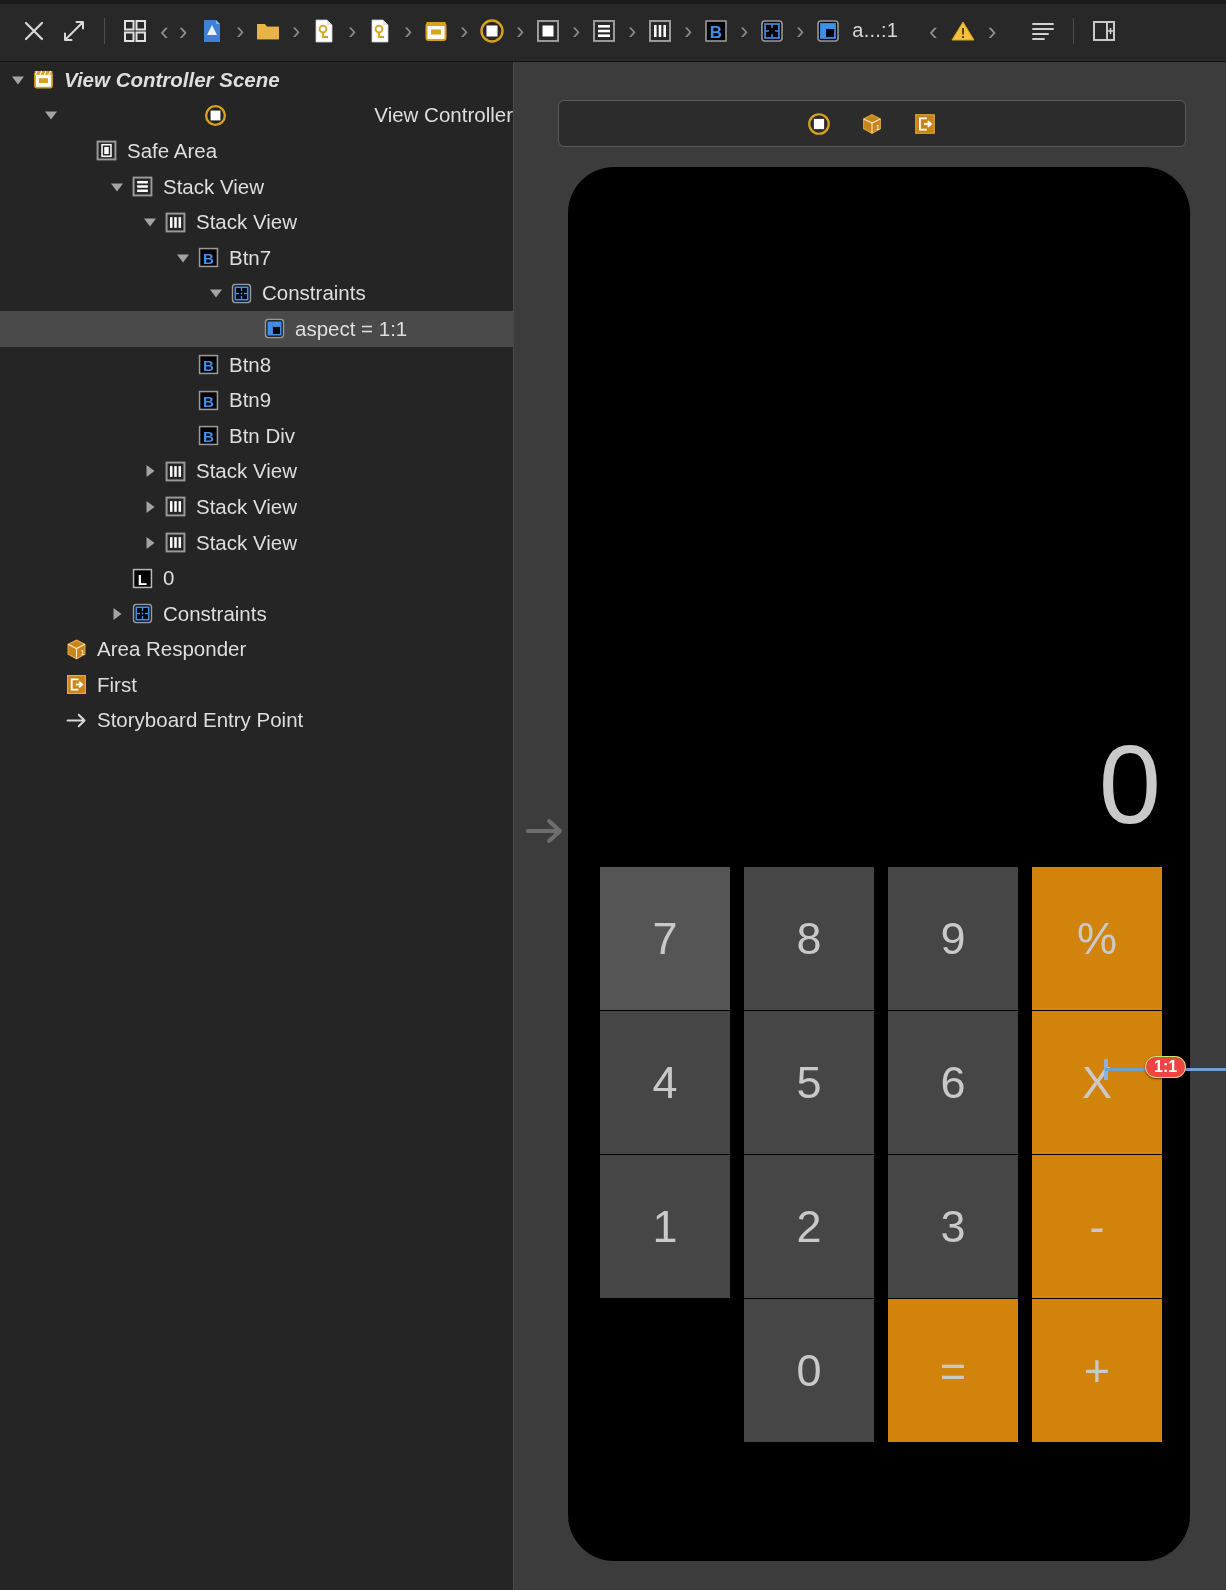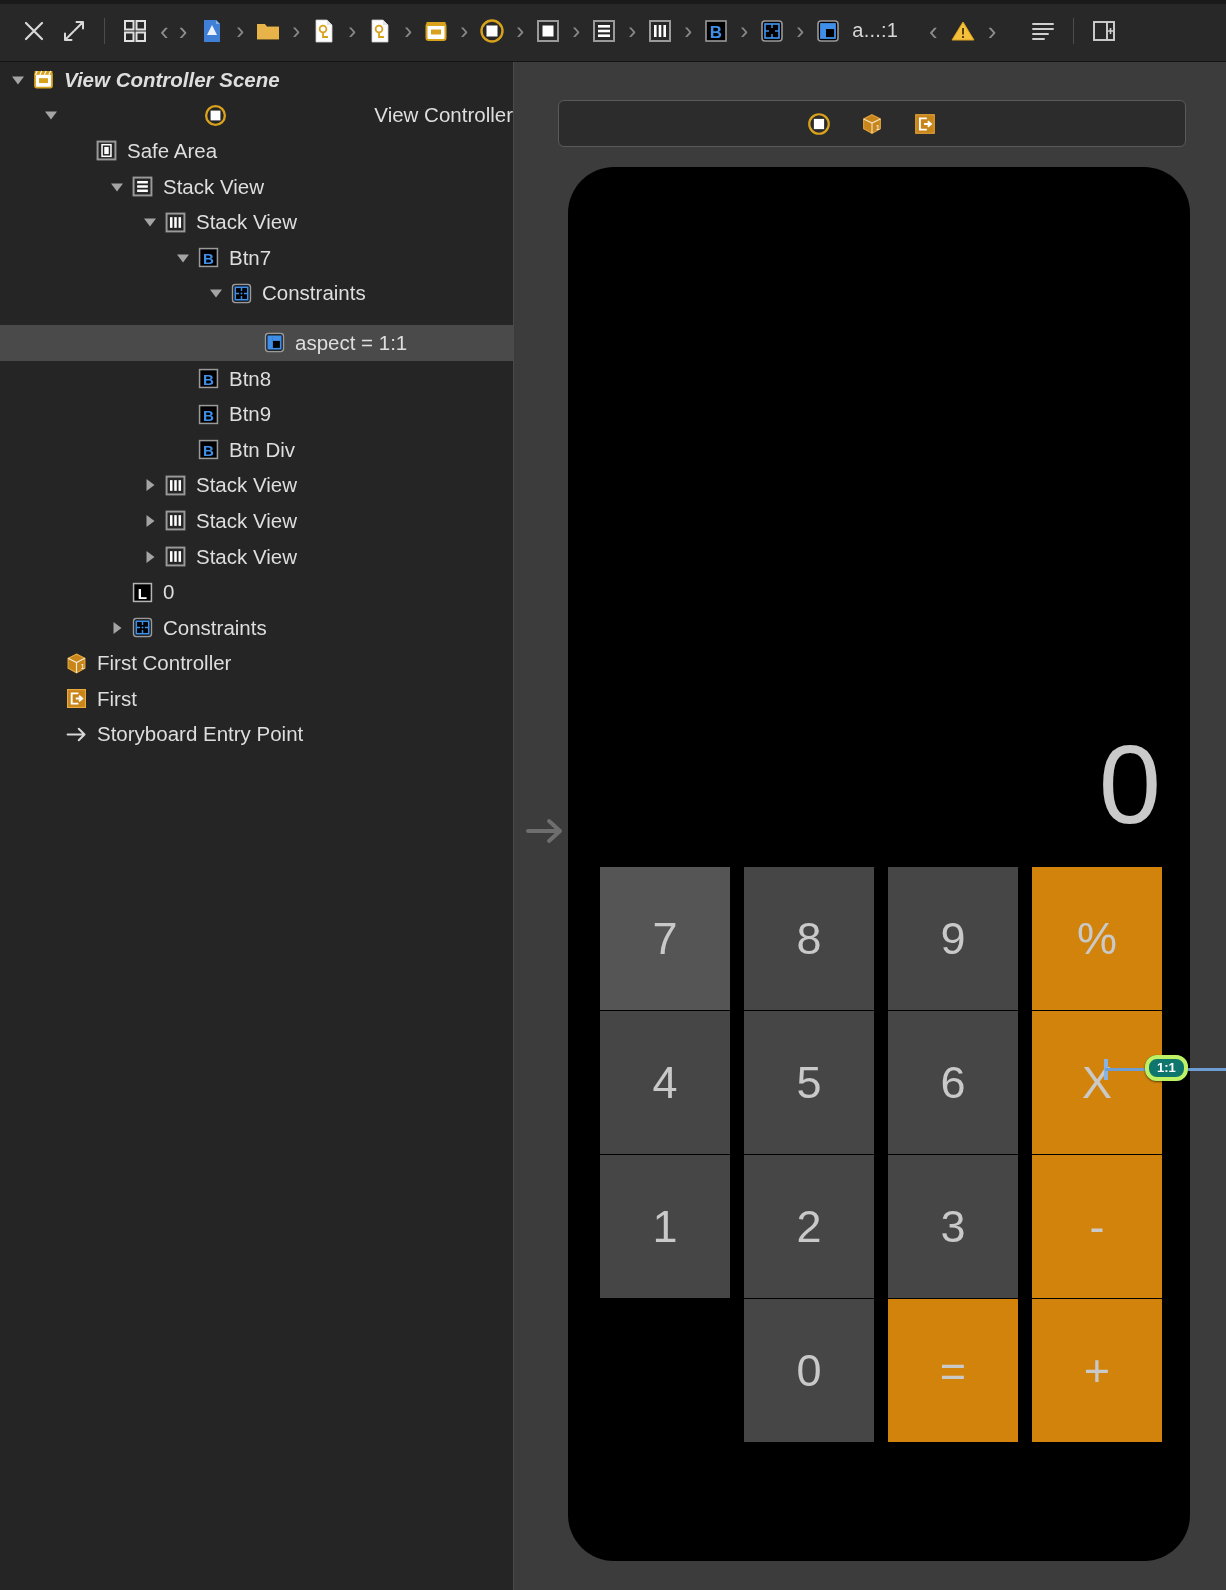--- a/index.html
+++ b/index.html
@@ -113,25 +113,25 @@
   .key{
     position:absolute; top:0; width:130px; height:143px;
     display:flex; align-items:center; justify-content:center;
     color:#c9c9c9; font-size:45px; font-weight:400;
   }
   .key.num{ background:#464646; }
   .key.num-light{ background:#555555; }
   .key.op{ background:#d2830b; }
   .key.ac{ background:#8c8c8c; }
   .cpill{
-    background:#0f766e;
-    border:4px solid #bef264;
+    background:#ef4444;
+    border:1px solid #bef264;
     border-radius:12px;
     padding:1px 8px 2px;
-    color:#ffffff; font-size:13px; font-weight:bold;
+    color:#ffffff; font-size:16px; font-weight:bold;
     box-shadow:0 1px 2px rgba(0,0,0,.55);
     line-height:1.1;
   }
 
   
   #ch-line{ position:absolute; left:591px; top:1006px; width:128px; height:3px; background:#6f9ed4; z-index:25;}
   #ch-cap-l{ position:absolute; left:590px; top:997px; width:4px; height:21px; background:#8ab4e0; z-index:25;}
   #ch-pill{ position:absolute; left:631px; top:996px; z-index:31; }
 </style>
 </head>
@@ -405,21 +405,21 @@
         <span style="display: flex; flex: 0 0 auto;">
           <svg class="ico" viewBox="0 0 28 28" width="25" height="25">
             <rect x="4" y="4" width="20" height="20" rx="3" fill="#000" stroke="#9a9a9a" stroke-width="1.7"></rect>
             <rect x="7" y="7" width="14" height="14" fill="none" stroke="#3f8fe8" stroke-width="1.8"></rect>
             <path d="M14 7 v4.3 M14 16.7 v4.3 M7 14 h4.3 M16.7 14 h4.3" stroke="#3f8fe8" stroke-width="1.6"></path>
             <circle cx="14" cy="14" r="1.1" fill="#3f8fe8"></circle>
           </svg>
         </span>
         <span class="label">Constraints</span>
       </div>
-      <div class="row selected" style="padding-left: 239px; margin-top: 14px;">
+      <div class="row selected" style="padding-left: 239px;">
         <span class="spacer-disc"></span>
         <span style="display: flex; flex: 0 0 auto;">
           <svg class="ico" viewBox="0 0 28 28" width="25" height="25">
             <rect x="4" y="4" width="20" height="20" rx="3" fill="#000" stroke="#9a9a9a" stroke-width="1.7"></rect>
             <rect x="7" y="7" width="14" height="14" fill="none" stroke="#3f8fe8" stroke-width="1.9"></rect>
             <rect x="7" y="7" width="5.2" height="14" fill="#3f8fe8"></rect>
             <rect x="12.2" y="7" width="8.8" height="5.2" fill="#3f8fe8"></rect>
           </svg>
         </span>
         <span class="label">aspect = 1:1</span>
@@ -531,21 +531,21 @@
       <div class="row" style="padding-left: 41px;">
         <span class="spacer-disc"></span>
         <span style="display: flex; flex: 0 0 auto;">
           <svg class="ico" viewBox="0 0 28 28" width="25" height="25">
             <path d="M14 3.5 L23.4 8.2 V19.2 L14 24.4 L4.6 19.2 V8.2 Z" fill="#c8851a" stroke="#e8a93e" stroke-width="1.3"></path>
             <path d="M4.6 8.2 L14 13 L23.4 8.2" fill="none" stroke="#f7ead4" stroke-width="1.3"></path>
             <path d="M14 13 V24.4" stroke="#f7ead4" stroke-width="1.3"></path>
             <text x="18.6" y="20.5" font-family="Liberation Sans, sans-serif" font-size="8.5" fill="#fff">1</text>
           </svg>
         </span>
-        <span class="label">First Controller</span>
+        <span class="label">Area Responder</span>
       </div>
       <div class="row" style="padding-left: 41px;">
         <span class="spacer-disc"></span>
         <span style="display: flex; flex: 0 0 auto;">
           <svg class="ico" viewBox="0 0 28 28" width="25" height="25">
             <rect x="4" y="4" width="20" height="20" fill="#c8851a" stroke="#e8a93e" stroke-width="1.3"></rect>
             <path d="M16.2 8.2 H8.6 V19.8 H16.2" fill="none" stroke="#fff" stroke-width="2.1"></path>
             <path d="M13.2 14 h7 M16.9 10.9 l3.5 3.1 l-3.5 3.1" fill="none" stroke="#fff" stroke-width="2.1"></path>
           </svg>
         </span>

